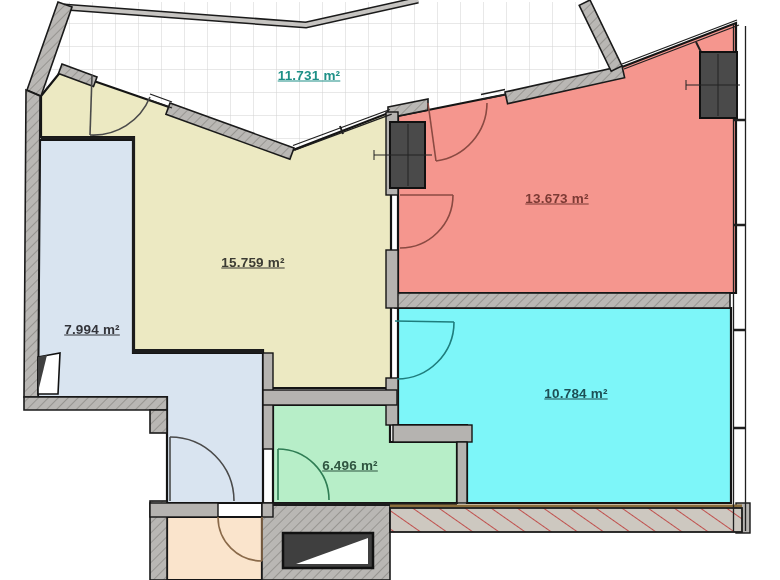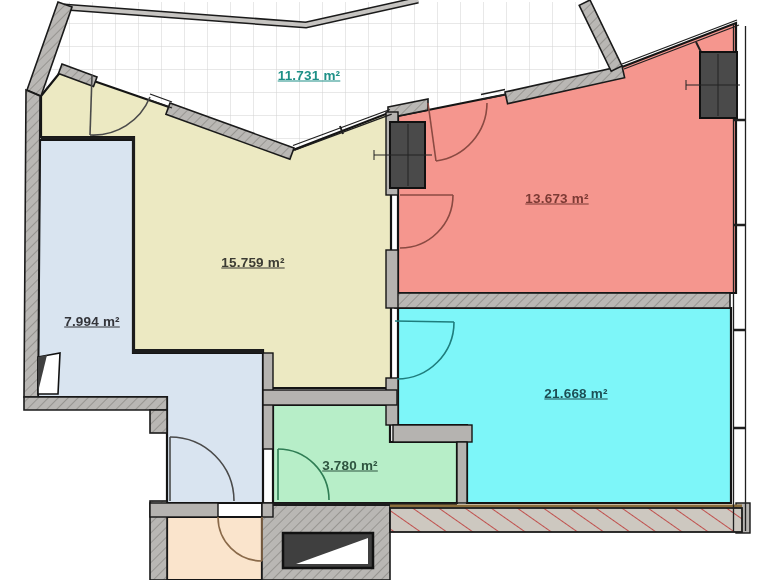--- a/index.html
+++ b/index.html
@@ -169,17 +169,17 @@
     <g stroke="#8a6a4a">
       <path d="M218,517 A44,44 0 0 0 262,561"></path>
       <line x1="262" y1="517" x2="262" y2="561"></line>
     </g>
   </g>
 </svg>
 
 <div class="lbl" style="left: 309px; top: 75px; color: rgb(30, 144, 135);">11.731 m²</div>
 <div class="lbl" style="left: 557px; top: 198px; color: rgb(124, 58, 52);">13.673 m²</div>
 <div class="lbl" style="left: 253px; top: 262px; color: rgb(59, 59, 51);">15.759 m²</div>
-<div class="lbl" style="left: 92px; top: 321px; color: rgb(51, 52, 58);">7.994 m²</div>
-<div class="lbl" style="left: 576px; top: 393px; color: rgb(29, 79, 85);">21.668 m²</div>
-<div class="lbl" style="left: 350px; top: 465px; color: rgb(47, 85, 64);">3.780 m²</div>
+<div class="lbl" style="left: 92px; top: 329px; color: rgb(51, 52, 58);">7.994 m²</div>
+<div class="lbl" style="left: 576px; top: 393px; color: rgb(29, 79, 85);">10.784 m²</div>
+<div class="lbl" style="left: 350px; top: 465px; color: rgb(47, 85, 64);">6.496 m²</div>
 
 </div>
 
 </body></html>

